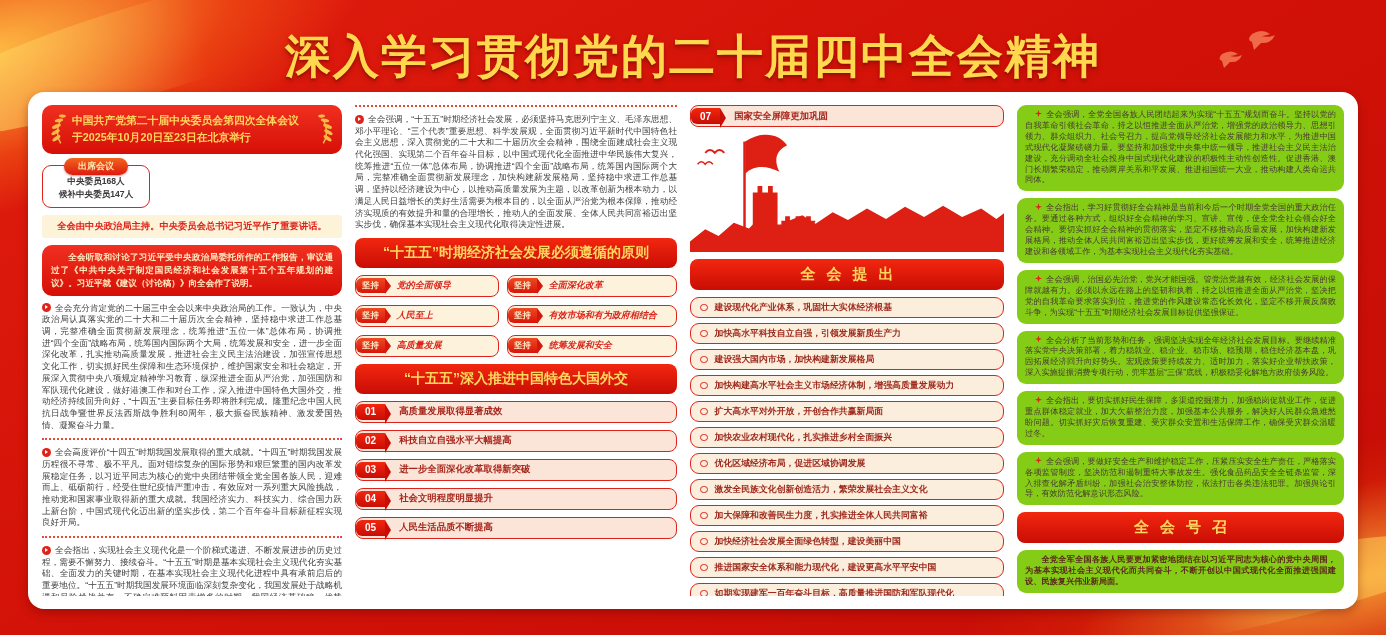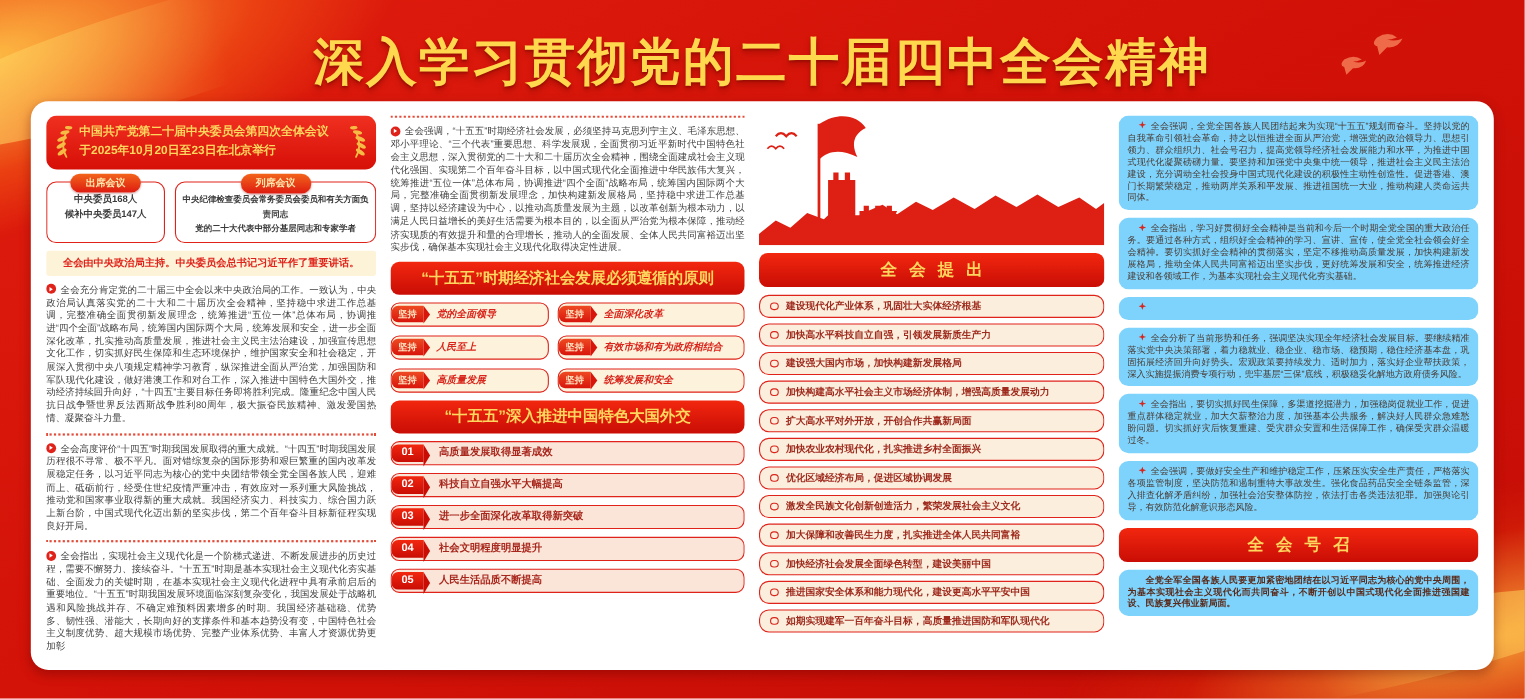--- a/index.html
+++ b/index.html
@@ -93,21 +93,21 @@
   .vision svg{position:absolute;left:0;bottom:0;width:100%;height:100%;}
   .vision-text{position:absolute;right:0;top:8px;width:66%;font-size:8.6px;line-height:1.5;
     color:#3f3f3f;text-align:justify;text-indent:2em;font-weight:600;}
   .list{display:flex;flex-direction:column;gap:5px;}
   .list-item{flex:none;display:flex;align-items:center;gap:7px;background:#fceedd;
     border:1.1px solid #df231a;border-radius:9px;padding:3px 9px;}
   .o-bullet{flex:none;width:5.5px;height:5.5px;border:1.7px solid #d9251c;border-radius:50%;}
   .list-text{color:#9e2b1e;font-weight:800;font-size:8.9px;white-space:nowrap;}
 
   
-  .p4box{flex:none;background:#7dd3fc;border-radius:9px;padding:5px 8px;font-size:8.2px;
+  .p4box{flex:none;background:#84cc16;border-radius:9px;padding:5px 8px;font-size:8.2px;
     line-height:1.33;color:#4a3a32;text-align:justify;}
   .star-bullet{display:inline-block;width:7px;height:7px;margin:0 4px 0 10px;background:#d9251c;
     clip-path:polygon(50% 0,62% 38%,100% 50%,62% 62%,50% 100%,38% 62%,0 50%,38% 38%);}
   .call-box{text-indent:2em;font-weight:600;color:#5a2a1a;}
 </style>
 </head>
 <body>
 
 <div class="flare flare-tl1"></div>
 <div class="flare flare-tl2"></div>
@@ -149,28 +149,24 @@
       <div>中国共产党第二十届中央委员会第四次全体会议</div>
       <div>于2025年10月20日至23日在北京举行</div>
     </div>
 
     <div class="delegates-row">
       <div class="delegate-box attend">
         <span class="delegate-label">出席会议</span>
         <div>中央委员168人</div>
         <div>候补中央委员147人</div>
       </div>
-      <div class="delegate-box observer">
-        <span class="delegate-label">列席会议</span>
-        <div>中央纪律检查委员会常务委员会委员和有关方面负责同志</div>
-        <div>党的二十大代表中部分基层同志和专家学者</div>
-      </div>
     </div>
 
     <div class="highlight-bar">全会由中央政治局主持。中央委员会总书记习近平作了重要讲话。</div>
+    <div class="report-box">全会听取和讨论了习近平受中央政治局委托所作的工作报告，审议通过了《中共中央关于制定国民经济和社会发展第十五个五年规划的建议》。习近平就《建议（讨论稿）》向全会作了说明。</div>
 
     <p class="para"><span class="dot-bullet"></span><span>全会充分肯定党的二十届三中全会以来中央政治局的工作。一致认为，中央政治局认真落实党的二十大和二十届历次全会精神，坚持稳中求进工作总基调，完整准确全面贯彻新发展理念，统筹推进“五位一体”总体布局，协调推进“四个全面”战略布局，统筹国内国际两个大局，统筹发展和安全，进一步全面深化改革，扎实推动高质量发展，推进社会主义民主法治建设，加强宣传思想文化工作，切实抓好民生保障和生态环境保护，维护国家安全和社会稳定，开展深入贯彻中央八项规定精神学习教育，纵深推进全面从严治党，加强国防和军队现代化建设，做好港澳工作和对台工作，深入推进中国特色大国外交，推动经济持续回升向好，“十四五”主要目标任务即将胜利完成。隆重纪念中国人民抗日战争暨世界反法西斯战争胜利80周年，极大振奋民族精神、激发爱国热情、凝聚奋斗力量。</span></p>
     <div class="dotted-sep"></div>
     <p class="para"><span class="dot-bullet"></span><span>全会高度评价“十四五”时期我国发展取得的重大成就。“十四五”时期我国发展历程很不寻常、极不平凡。面对错综复杂的国际形势和艰巨繁重的国内改革发展稳定任务，以习近平同志为核心的党中央团结带领全党全国各族人民，迎难而上、砥砺前行，经受住世纪疫情严重冲击，有效应对一系列重大风险挑战，推动党和国家事业取得新的重大成就。我国经济实力、科技实力、综合国力跃上新台阶，中国式现代化迈出新的坚实步伐，第二个百年奋斗目标新征程实现良好开局。</span></p>
     <div class="dotted-sep"></div>
     <p class="para"><span class="dot-bullet"></span><span>全会指出，实现社会主义现代化是一个阶梯式递进、不断发展进步的历史过程，需要不懈努力、接续奋斗。“十五五”时期是基本实现社会主义现代化夯实基础、全面发力的关键时期，在基本实现社会主义现代化进程中具有承前启后的重要地位。“十五五”时期我国发展环境面临深刻复杂变化，我国发展处于战略机遇和风险挑战并存、不确定难预料因素增多的时期。我国经济基础稳、优势多、韧性强、潜能大，长期向好的支撑条件和基本趋势没有变，中国特色社会主义制度优势、超大规模市场优势、完整产业体系优势、丰富人才资源优势更加彰</span></p>
   </div>
 
   <div class="col col2">
     <div class="dotted-sep"></div>
@@ -222,20 +218,24 @@
         <span class="goal-text">社会文明程度明显提升</span>
       </div>
     <div class="goal">
         <span class="goal-num">05</span>
         <span class="goal-text">人民生活品质不断提高</span>
       </div>
 
   </div>
 
   <div class="col col3">
+    <div class="goal">
+        <span class="goal-num">07</span>
+        <span class="goal-text">国家安全屏障更加巩固</span>
+      </div>
 
     <div class="vision">
       <svg viewBox="0 0 330 125" preserveAspectRatio="none">
         <g fill="#dd2013" stroke="none">
           <path d="M16 20 q5 -6 10 0 q5 -6 10 0" fill="none" stroke="#dd2013" stroke-width="2"></path>
           <path d="M8 32 q4 -5 8 0 q4 -5 8 0" fill="none" stroke="#dd2013" stroke-width="1.6"></path>
           <rect x="56" y="8" width="2.6" height="92"></rect>
           <path d="M58 8 C76 -4 94 0 102 12 C90 18 88 28 94 40 C78 32 66 34 58 42 Z"></path>
           <path d="M66 62 h5 v-7 h5 v7 h6 v-7 h5 v7 h5 v36 h-26 z"></path>
           <path d="M0 114 L16 101 L30 108 L46 94 L62 100 L66 96 H96 L104 92 L118 86 L132 95 L150 83 L166 91 L186 79 L206 90 L226 77 L246 88 L266 76 L286 88 L306 79 L322 90 L330 84 L330 125 L0 125 Z"></path>
@@ -293,21 +293,21 @@
       <div class="list-item">
           <span class="o-bullet"></span>
           <span class="list-text">如期实现建军一百年奋斗目标，高质量推进国防和军队现代化</span>
         </div>
     </div>
   </div>
 
   <div class="col col4">
     <div class="p4box"><span class="star-bullet"></span><span>全会强调，全党全国各族人民团结起来为实现“十五五”规划而奋斗。坚持以党的自我革命引领社会革命，持之以恒推进全面从严治党，增强党的政治领导力、思想引领力、群众组织力、社会号召力，提高党领导经济社会发展能力和水平，为推进中国式现代化凝聚磅礴力量。要坚持和加强党中央集中统一领导，推进社会主义民主法治建设，充分调动全社会投身中国式现代化建设的积极性主动性创造性。促进香港、澳门长期繁荣稳定，推动两岸关系和平发展、推进祖国统一大业，推动构建人类命运共同体。</span></div>
     <div class="p4box"><span class="star-bullet"></span><span>全会指出，学习好贯彻好全会精神是当前和今后一个时期全党全国的重大政治任务。要通过各种方式，组织好全会精神的学习、宣讲、宣传，使全党全社会领会好全会精神。要切实抓好全会精神的贯彻落实，坚定不移推动高质量发展，加快构建新发展格局，推动全体人民共同富裕迈出坚实步伐，更好统筹发展和安全，统筹推进经济建设和各领域工作，为基本实现社会主义现代化夯实基础。</span></div>
-    <div class="p4box"><span class="star-bullet"></span></div>
+    <div class="p4box"><span class="star-bullet"></span><span>全会强调，治国必先治党，党兴才能国强。管党治党越有效，经济社会发展的保障就越有力。必须以永远在路上的坚韧和执着，持之以恒推进全面从严治党，坚决把党的自我革命要求落实到位，推进党的作风建设常态化长效化，坚定不移开展反腐败斗争，为实现“十五五”时期经济社会发展目标提供坚强保证。</span></div>
     <div class="p4box"><span class="star-bullet"></span><span>全会分析了当前形势和任务，强调坚决实现全年经济社会发展目标。要继续精准落实党中央决策部署，着力稳就业、稳企业、稳市场、稳预期，稳住经济基本盘，巩固拓展经济回升向好势头。宏观政策要持续发力、适时加力，落实好企业帮扶政策，深入实施提振消费专项行动，兜牢基层“三保”底线，积极稳妥化解地方政府债务风险。</span></div>
     <div class="p4box"><span class="star-bullet"></span><span>全会指出，要切实抓好民生保障，多渠道挖掘潜力，加强稳岗促就业工作，促进重点群体稳定就业，加大欠薪整治力度，加强基本公共服务，解决好人民群众急难愁盼问题。切实抓好灾后恢复重建、受灾群众安置和生活保障工作，确保受灾群众温暖过冬。</span></div>
     <div class="p4box"><span class="star-bullet"></span><span>全会强调，要做好安全生产和维护稳定工作，压紧压实安全生产责任，严格落实各项监管制度，坚决防范和遏制重特大事故发生。强化食品药品安全全链条监管，深入排查化解矛盾纠纷，加强社会治安整体防控，依法打击各类违法犯罪。加强舆论引导，有效防范化解意识形态风险。</span></div>
 
     <div class="banner spaced">全会号召</div>
     <div class="p4box call-box">全党全军全国各族人民要更加紧密地团结在以习近平同志为核心的党中央周围，为基本实现社会主义现代化而共同奋斗，不断开创以中国式现代化全面推进强国建设、民族复兴伟业新局面。</div>
   </div>
 
 </div>
 

